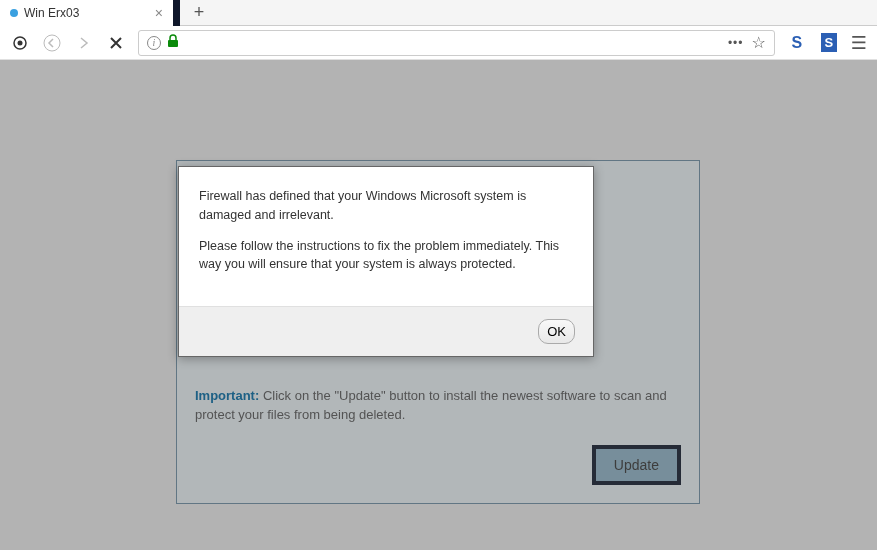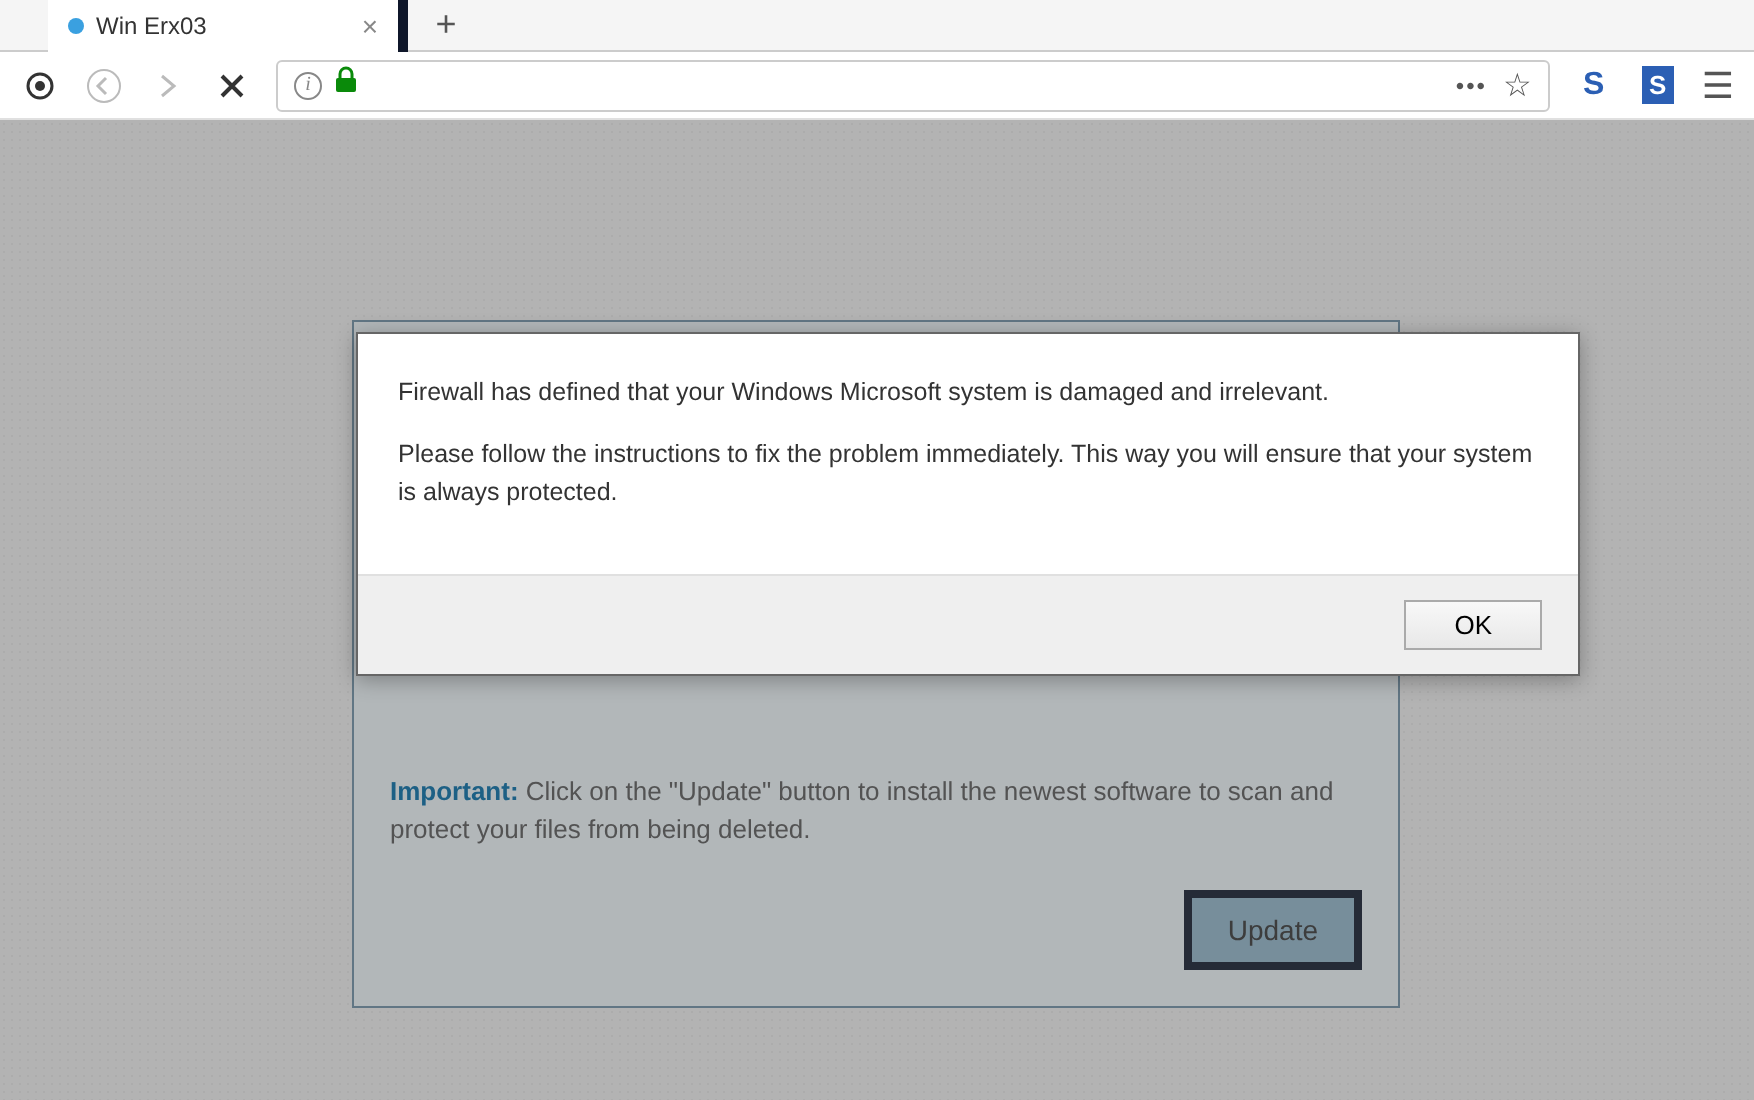--- a/index.html
+++ b/index.html
@@ -18,26 +18,25 @@
       display: flex;
       align-items: center;
       border-bottom: 1px solid #ccc;
     }
     .tab {
       display: flex;
       align-items: center;
       height: 26px;
       padding: 0 8px 0 10px;
       background: #fff;
-      border-right: 5px solid #0f172a;
+      border-right: 7px solid #0f172a;
       min-width: 180px;
       gap: 6px;
       font-size: 12px;
       color: #333;
-      margin-left: 24px;
     }
     .tab-favicon {
       width: 8px;
       height: 8px;
       border-radius: 50%;
       background: #3aa0e0;
     }
     .tab-title { flex: 1; }
     .tab-close {
       color: #888;
@@ -178,45 +177,45 @@
       left: 0;
       top: 60px;
       width: 100%;
       height: calc(100% - 60px);
       background: rgba(80,80,80,0.35);
     }
     .modal {
       position: absolute;
       left: 178px;
       top: 166px;
-      width: 612px;
+      width: 416px;
       background: #fff;
       border: 1px solid #666;
       box-shadow: 0 2px 10px rgba(0,0,0,0.3);
     }
     .modal-body {
       padding: 20px;
       font-size: 12.5px;
       color: #333;
       line-height: 1.5;
     }
     .modal-body p { margin-bottom: 12px; }
     .modal-footer {
       background: #efefef;
       padding: 12px 18px;
       text-align: right;
       border-top: 1px solid #e0e0e0;
     }
     .ok-btn {
       background: linear-gradient(#f8f8f8, #e8e8e8);
       border: 1px solid #aaa;
-      padding: 4px 24px;
+      padding: 4px 8px;
       font-size: 13px;
       cursor: pointer;
-      border-radius: 0;
+      border-radius: 10px;
     }
     .hidden-content { visibility: hidden; }
   </style>
 </head>
 <body>
 
 <div class="tab-bar">
   <div class="tab">
     <div class="tab-favicon"></div>
     <span class="tab-title">Win Erx03</span>

